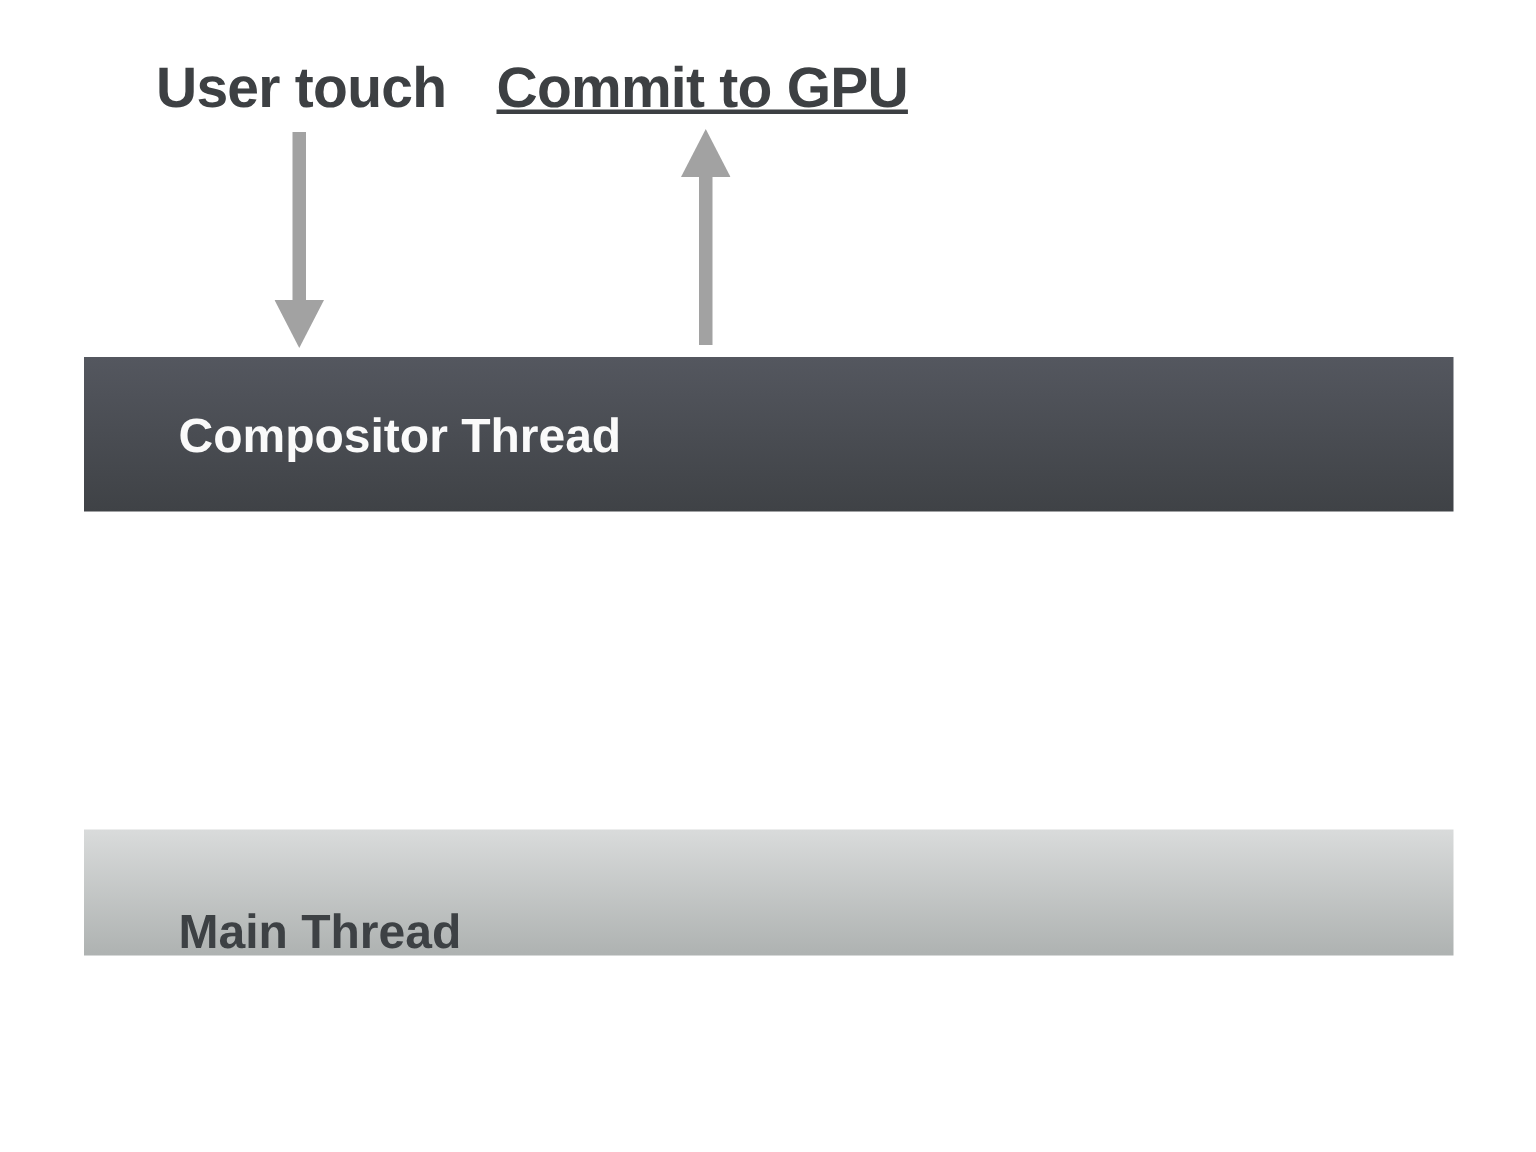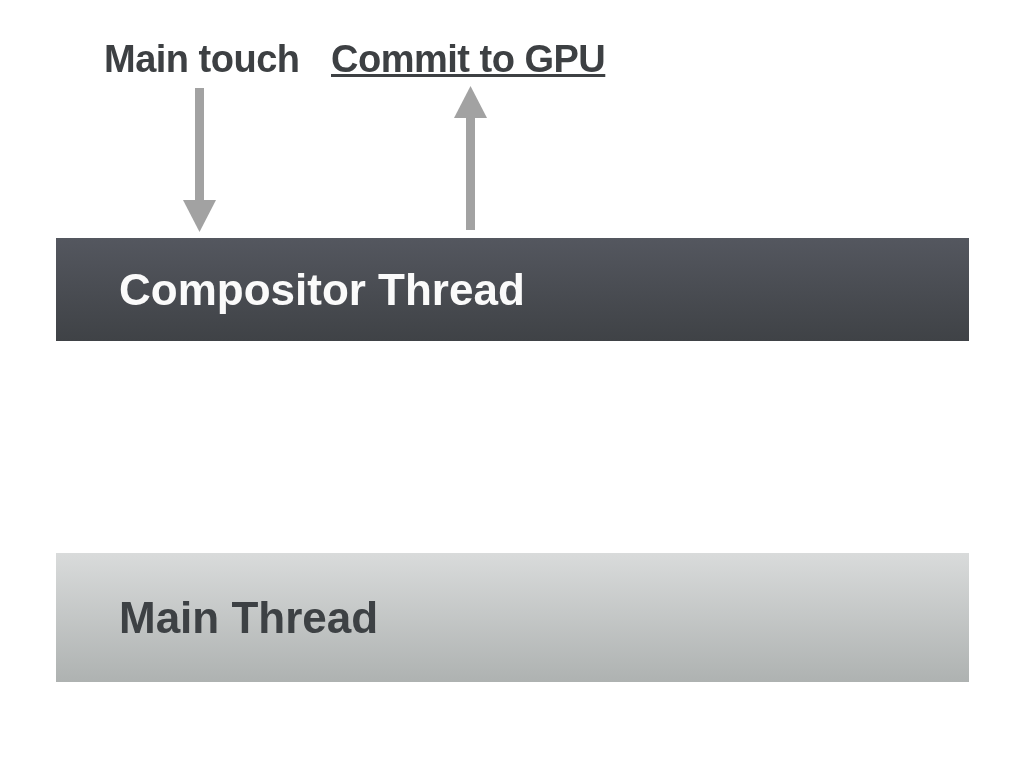--- a/index.html
+++ b/index.html
@@ -36,39 +36,40 @@
     align-items: center;
     box-sizing: border-box;
   }
   .bar-compositor {
     top: 238px;
     height: 103px;
     background: linear-gradient(#54575f, #3f4246);
   }
   .bar-main {
     top: 553px;
-    height: 129px;
+    height: 84px;
     background: linear-gradient(#d9dbdb, #aeb2b1);
+    align-items: flex-end;
   }
   .bar-label {
     font-weight: 700;
-    font-size: 44px;
+    font-size: 32px;
     line-height: 1;
     padding-left: 63px;
     white-space: nowrap;
   }
   .bar-compositor .bar-label { color: #fafafa; }
   .bar-main .bar-label { color: #3d4144; }
 </style>
 </head>
 <body>
 
 <div class="stage">
 
-  <span class="top-label" id="label-user-touch">Main touch</span>
+  <span class="top-label" id="label-user-touch">User touch</span>
 
   <span class="top-label" id="label-commit-gpu">Commit to GPU</span>
 
   <svg class="arrow" style="left:183px; top:88px;" width="33" height="145" viewBox="0 0 33 145" aria-hidden="true">
     <rect x="12" y="0" width="9" height="116" fill="#a2a2a2"></rect>
     <polygon points="0,112 33,112 16.5,144" fill="#a2a2a2"></polygon>
   </svg>
 
   <svg class="arrow" style="left:454px; top:86px;" width="33" height="144" viewBox="0 0 33 144" aria-hidden="true">
     <polygon points="16.5,0 0,32 33,32" fill="#a2a2a2"></polygon>

